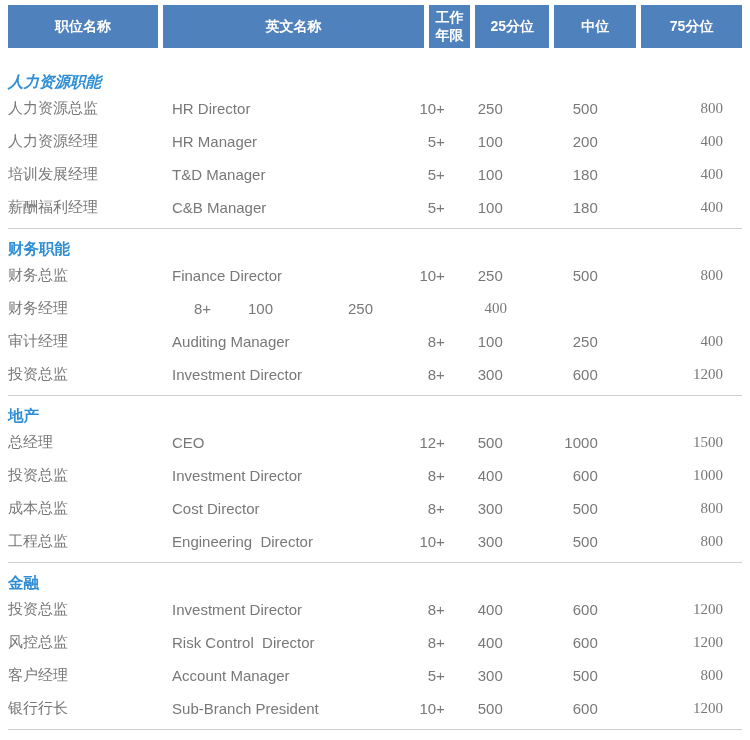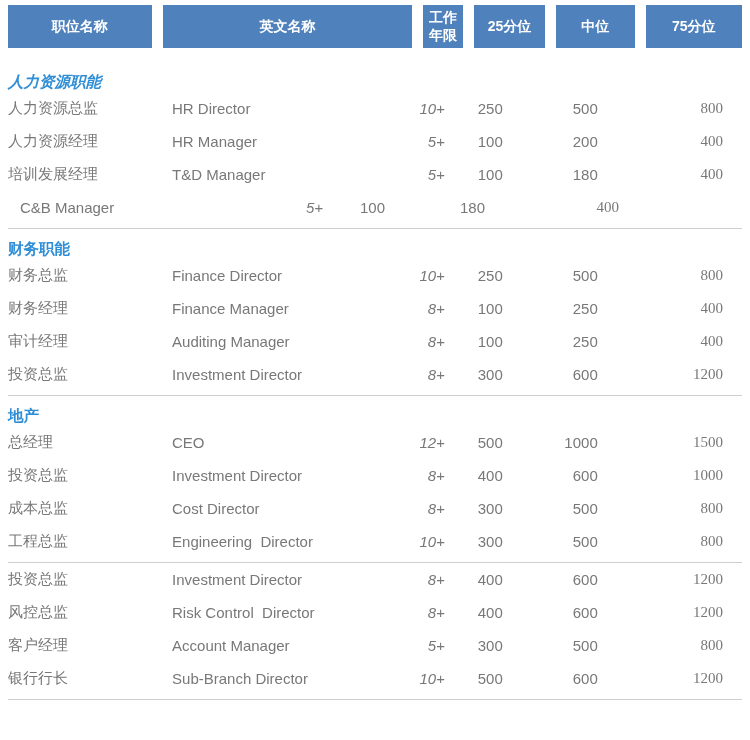--- a/index.html
+++ b/index.html
@@ -11,21 +11,21 @@
     --page-bg:#ffffff;
   }
   *{box-sizing:border-box;margin:0;padding:0;}
   html,body{width:750px;height:740px;}
   body{
     background:var(--page-bg,#fff);
     font-family:"Liberation Sans","DejaVu Sans",sans-serif;
     overflow:hidden;
   }
   .page{padding:5px 8px 0 8px;width:750px;}
-  .thead{display:flex;gap:11px;height:43px;}
+  .thead{display:flex;gap:5px;height:43px;}
   .th{
     background:var(--header-bg,#4f81bd);
     color:var(--header-text,#fff);
     font-size:14px;font-weight:bold;
     display:flex;align-items:center;justify-content:center;
     text-align:center;line-height:1.25;
     padding:0 2px;
   }
   .c1{width:152px;}
   .c2{width:264px;}
@@ -37,21 +37,21 @@
     color:var(--section-title,#2f8ed5);
     font-size:15.5px;font-weight:bold;
     height:20px;line-height:20px;
     margin-top:10px;
   }
   .section-title.first{margin-top:24px;font-style:italic;}
   .row{display:flex;gap:16px;height:33px;align-items:center;color:var(--body-text,#787878);font-size:15px;}
   .cell{white-space:pre-wrap;overflow:hidden;}
   .cell.c2{padding-left:12px;}
   .num{text-align:right;}
-  .c3.num{padding-right:7px;font-style:italic;}
+  .c3.num{padding-right:7px;}
   .c4.num{padding-right:36px;}
   .c5.num{padding-right:35px;}
   .c6.num{padding-right:19px;font-family:Liberation Serif, serif;}
   hr.divider{
     border:none;border-top:1px solid var(--divider,#cfcfcf);
     margin:4px 0 0 0;width:100%;
   }
 </style>
 </head>
 <body>
@@ -87,20 +87,21 @@
     </div>
     <div class="row">
       <div class="cell c1">培训发展经理</div>
       <div class="cell c2">T&amp;D Manager</div>
       <div class="cell c3 num">5+</div>
       <div class="cell c4 num">100</div>
       <div class="cell c5 num">180</div>
       <div class="cell c6 num">400</div>
     </div>
     <div class="row">
+      <div class="cell c1">薪酬福利经理</div>
       <div class="cell c2">C&amp;B Manager</div>
       <div class="cell c3 num">5+</div>
       <div class="cell c4 num">100</div>
       <div class="cell c5 num">180</div>
       <div class="cell c6 num">400</div>
     </div>
   </div>
   <hr class="divider">
 
   <div>
@@ -108,21 +109,20 @@
     <div class="row">
       <div class="cell c1">财务总监</div>
       <div class="cell c2">Finance Director</div>
       <div class="cell c3 num">10+</div>
       <div class="cell c4 num">250</div>
       <div class="cell c5 num">500</div>
       <div class="cell c6 num">800</div>
     </div>
     <div class="row">
       <div class="cell c1">财务经理</div>
-      <div class="cell c2">Finance Manager</div>
       <div class="cell c3 num">8+</div>
       <div class="cell c4 num">100</div>
       <div class="cell c5 num">250</div>
       <div class="cell c6 num">400</div>
     </div>
     <div class="row">
       <div class="cell c1">审计经理</div>
       <div class="cell c2">Auditing Manager</div>
       <div class="cell c3 num">8+</div>
       <div class="cell c4 num">100</div>
@@ -171,20 +171,21 @@
       <div class="cell c2">Engineering  Director</div>
       <div class="cell c3 num">10+</div>
       <div class="cell c4 num">300</div>
       <div class="cell c5 num">500</div>
       <div class="cell c6 num">800</div>
     </div>
   </div>
   <hr class="divider">
 
   <div>
+    <div class="section-title">金融</div>
     <div class="row">
       <div class="cell c1">投资总监</div>
       <div class="cell c2">Investment Director</div>
       <div class="cell c3 num">8+</div>
       <div class="cell c4 num">400</div>
       <div class="cell c5 num">600</div>
       <div class="cell c6 num">1200</div>
     </div>
     <div class="row">
       <div class="cell c1">风控总监</div>
@@ -197,21 +198,21 @@
     <div class="row">
       <div class="cell c1">客户经理</div>
       <div class="cell c2">Account Manager</div>
       <div class="cell c3 num">5+</div>
       <div class="cell c4 num">300</div>
       <div class="cell c5 num">500</div>
       <div class="cell c6 num">800</div>
     </div>
     <div class="row">
       <div class="cell c1">银行行长</div>
-      <div class="cell c2">Sub-Branch Director</div>
+      <div class="cell c2">Sub-Branch President</div>
       <div class="cell c3 num">10+</div>
       <div class="cell c4 num">500</div>
       <div class="cell c5 num">600</div>
       <div class="cell c6 num">1200</div>
     </div>
   </div>
   <hr class="divider">
 
 </div>
 

